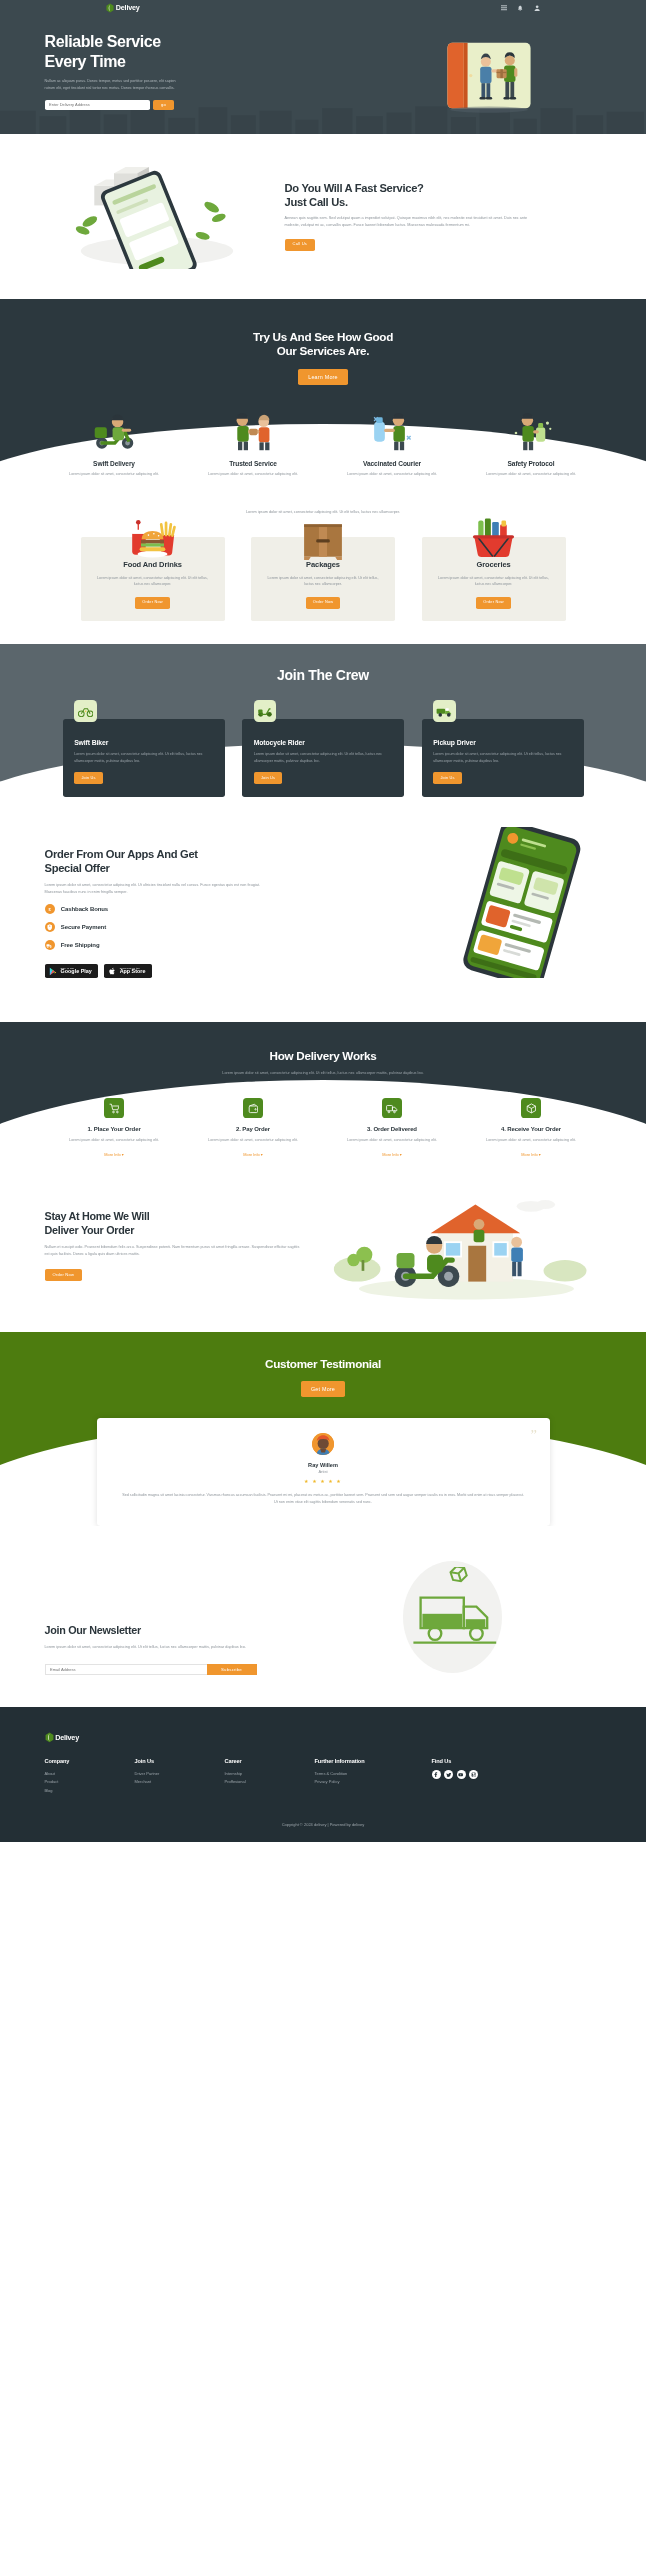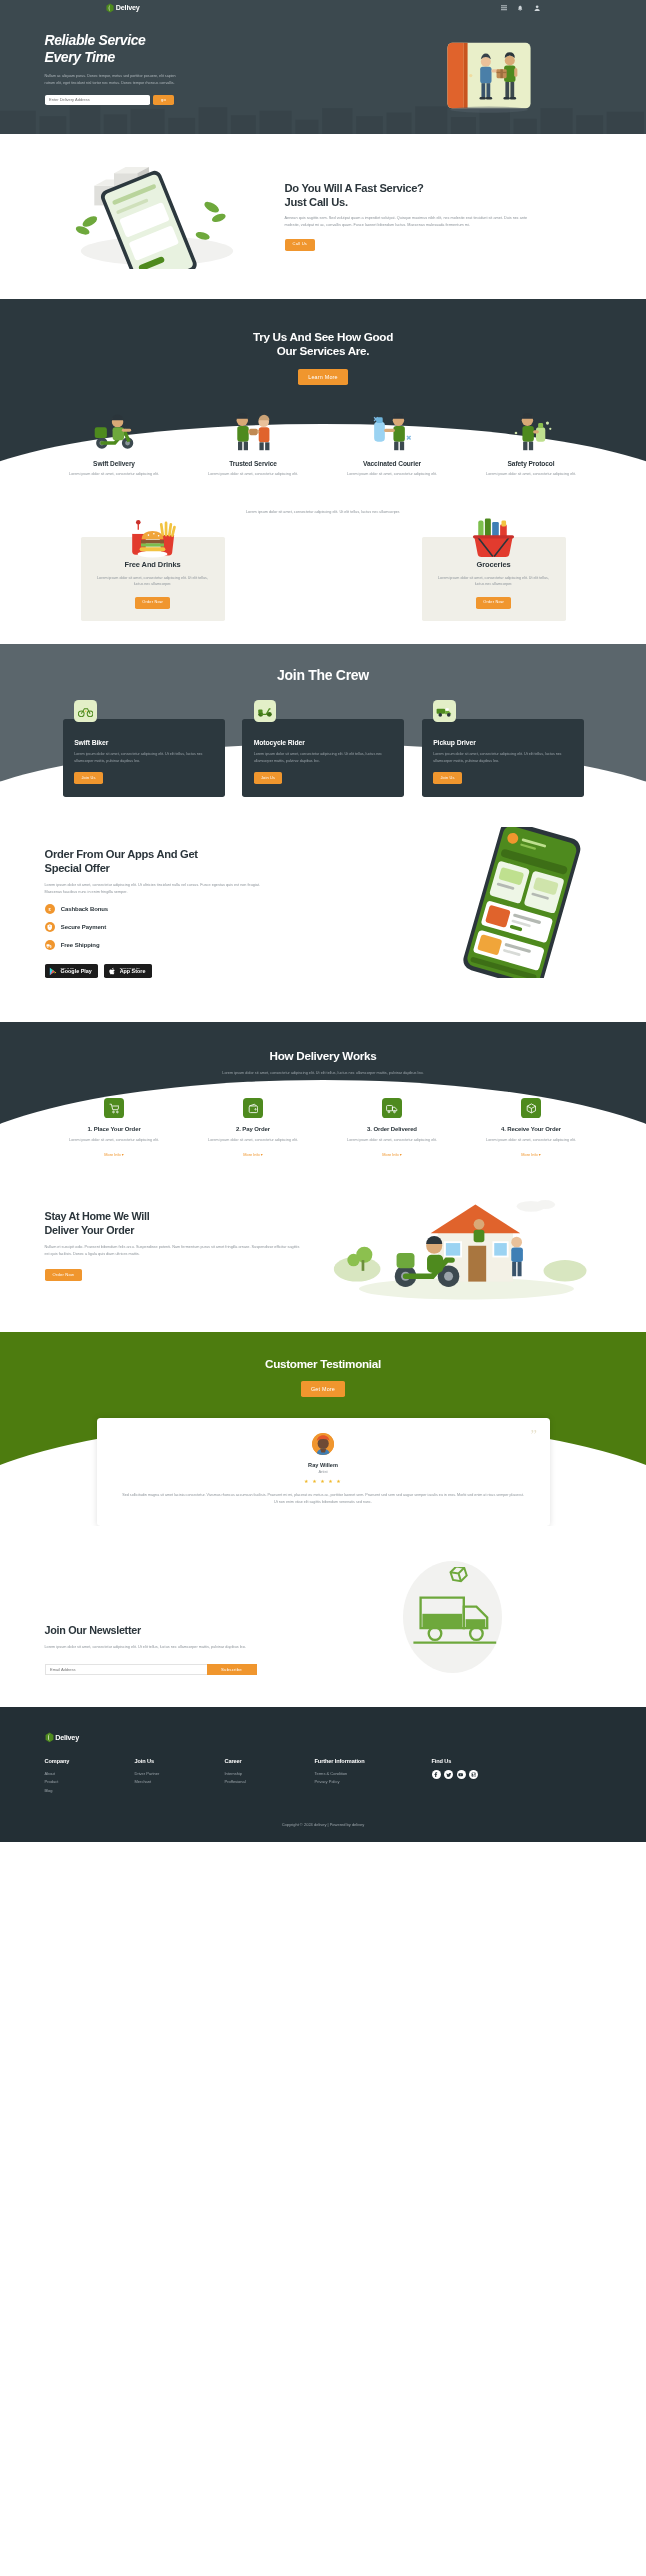--- a/index.html
+++ b/index.html
@@ -33,21 +33,21 @@
   .brand-name { color:#fff; font-size:7.2px; font-weight:bold; letter-spacing:-0.2px;}
   .topicons { margin-left:auto; margin-right:106px; display:flex; align-items:center; gap:10px;}
   .ic { width:6.3px; height:6.3px; display:block; fill:#cfd6da; }
 
   
   .hero {
     background:#3c494f; position:relative; height:119px; overflow:hidden;
   }
   .skyline { position:absolute; left:0; right:0; bottom:0; height:34px; opacity:.5;}
   .hero-inner { width:557px; margin:0 auto; position:relative; padding-top:17px; z-index:3;}
-  .hero h1 { color:#fff; font-size:14px; font-weight:bold; line-height:1.22; letter-spacing:-0.4px;font-style:italic;}
+  .hero h1 { color:#fff; font-size:16px; font-weight:bold; line-height:1.22; letter-spacing:-0.4px;}
   .hero .p { color:#aeb6bb; width:135px; margin-top:6.3px; font-size:3.7px; line-height:1.9;}
   .searchrow { display:flex; margin-top:8px; gap:3.6px; align-items:center;}
   .searchbox {
     width:105px; height:10px; background:#fff; border-radius:1.8px; border:none;
     font-size:4px; color:#8d949a; padding:0 4.5px; font-family:inherit;
   }
   .gobtn { width:20.7px; height:10px; font-size:4.1px; padding:0; line-height:10px;}
 
   .hero-art { position:absolute; right:94px; top:20px; width:126px; height:85px; z-index:2;}
 
@@ -456,25 +456,39 @@
             <path d="M31 40h34v5H31z" fill="#7cbf4d"></path>
             <path d="M31 35h34v5H31z" fill="#8a5a32"></path>
             <path d="M32 34c0-8 7-12 16-12s16 4 16 12z" fill="#f0a53a"></path>
             <g fill="#fff">
                 <circle cx="42" cy="28" r="1.2"></circle>
                 <circle cx="50" cy="26" r="1.2"></circle>
                 <circle cx="57" cy="29" r="1.2"></circle>
               </g>
           </svg>
         </div>
-        <h4>Free And Drinks</h4>
+        <h4>Food And Drinks</h4>
         <p class="p">Lorem ipsum dolor sit amet, consectetur adipiscing elit. Ut elit tellus, luctus nec ullamcorper.</p>
         <button class="btn">Order Now</button>
       </div>
 
+      <div class="card3">
+        <div class="art">
+          <svg width="54" height="45" viewBox="0 0 80 66">
+            <rect x="12" y="12" width="56" height="48" fill="#a9763f"></rect>
+            <rect x="34" y="12" width="12" height="48" fill="#c08a53"></rect>
+            <rect x="12" y="12" width="56" height="4" fill="#8f6233"></rect>
+            <rect x="30" y="34" width="20" height="5" rx="2" fill="#5d3f20"></rect>
+            <path d="M12 60h10l-3 5H12zM68 60H58l3 5h7z" fill="#c08a53"></path>
+          </svg>
+        </div>
+        <h4>Packages</h4>
+        <p class="p">Lorem ipsum dolor sit amet, consectetur adipiscing elit. Ut elit tellus, luctus nec ullamcorper.</p>
+        <button class="btn">Order Now</button>
+      </div>
 
       <div class="card3">
         <div class="art">
           <svg width="57" height="45" viewBox="0 0 86 66">
             <g>
                 <rect x="20" y="6" width="8" height="26" rx="3" fill="#7cbf4d"></rect>
                 <rect x="30" y="3" width="9" height="29" rx="2" fill="#4e8a1e"></rect>
               <rect x="41" y="8" width="10" height="24" rx="2" fill="#3f7fb5"></rect>
               <rect x="53" y="12" width="10" height="20" rx="2" fill="#e23b2e"></rect>
               <rect x="55" y="6" width="7" height="9" rx="2" fill="#f2c341"></rect>

